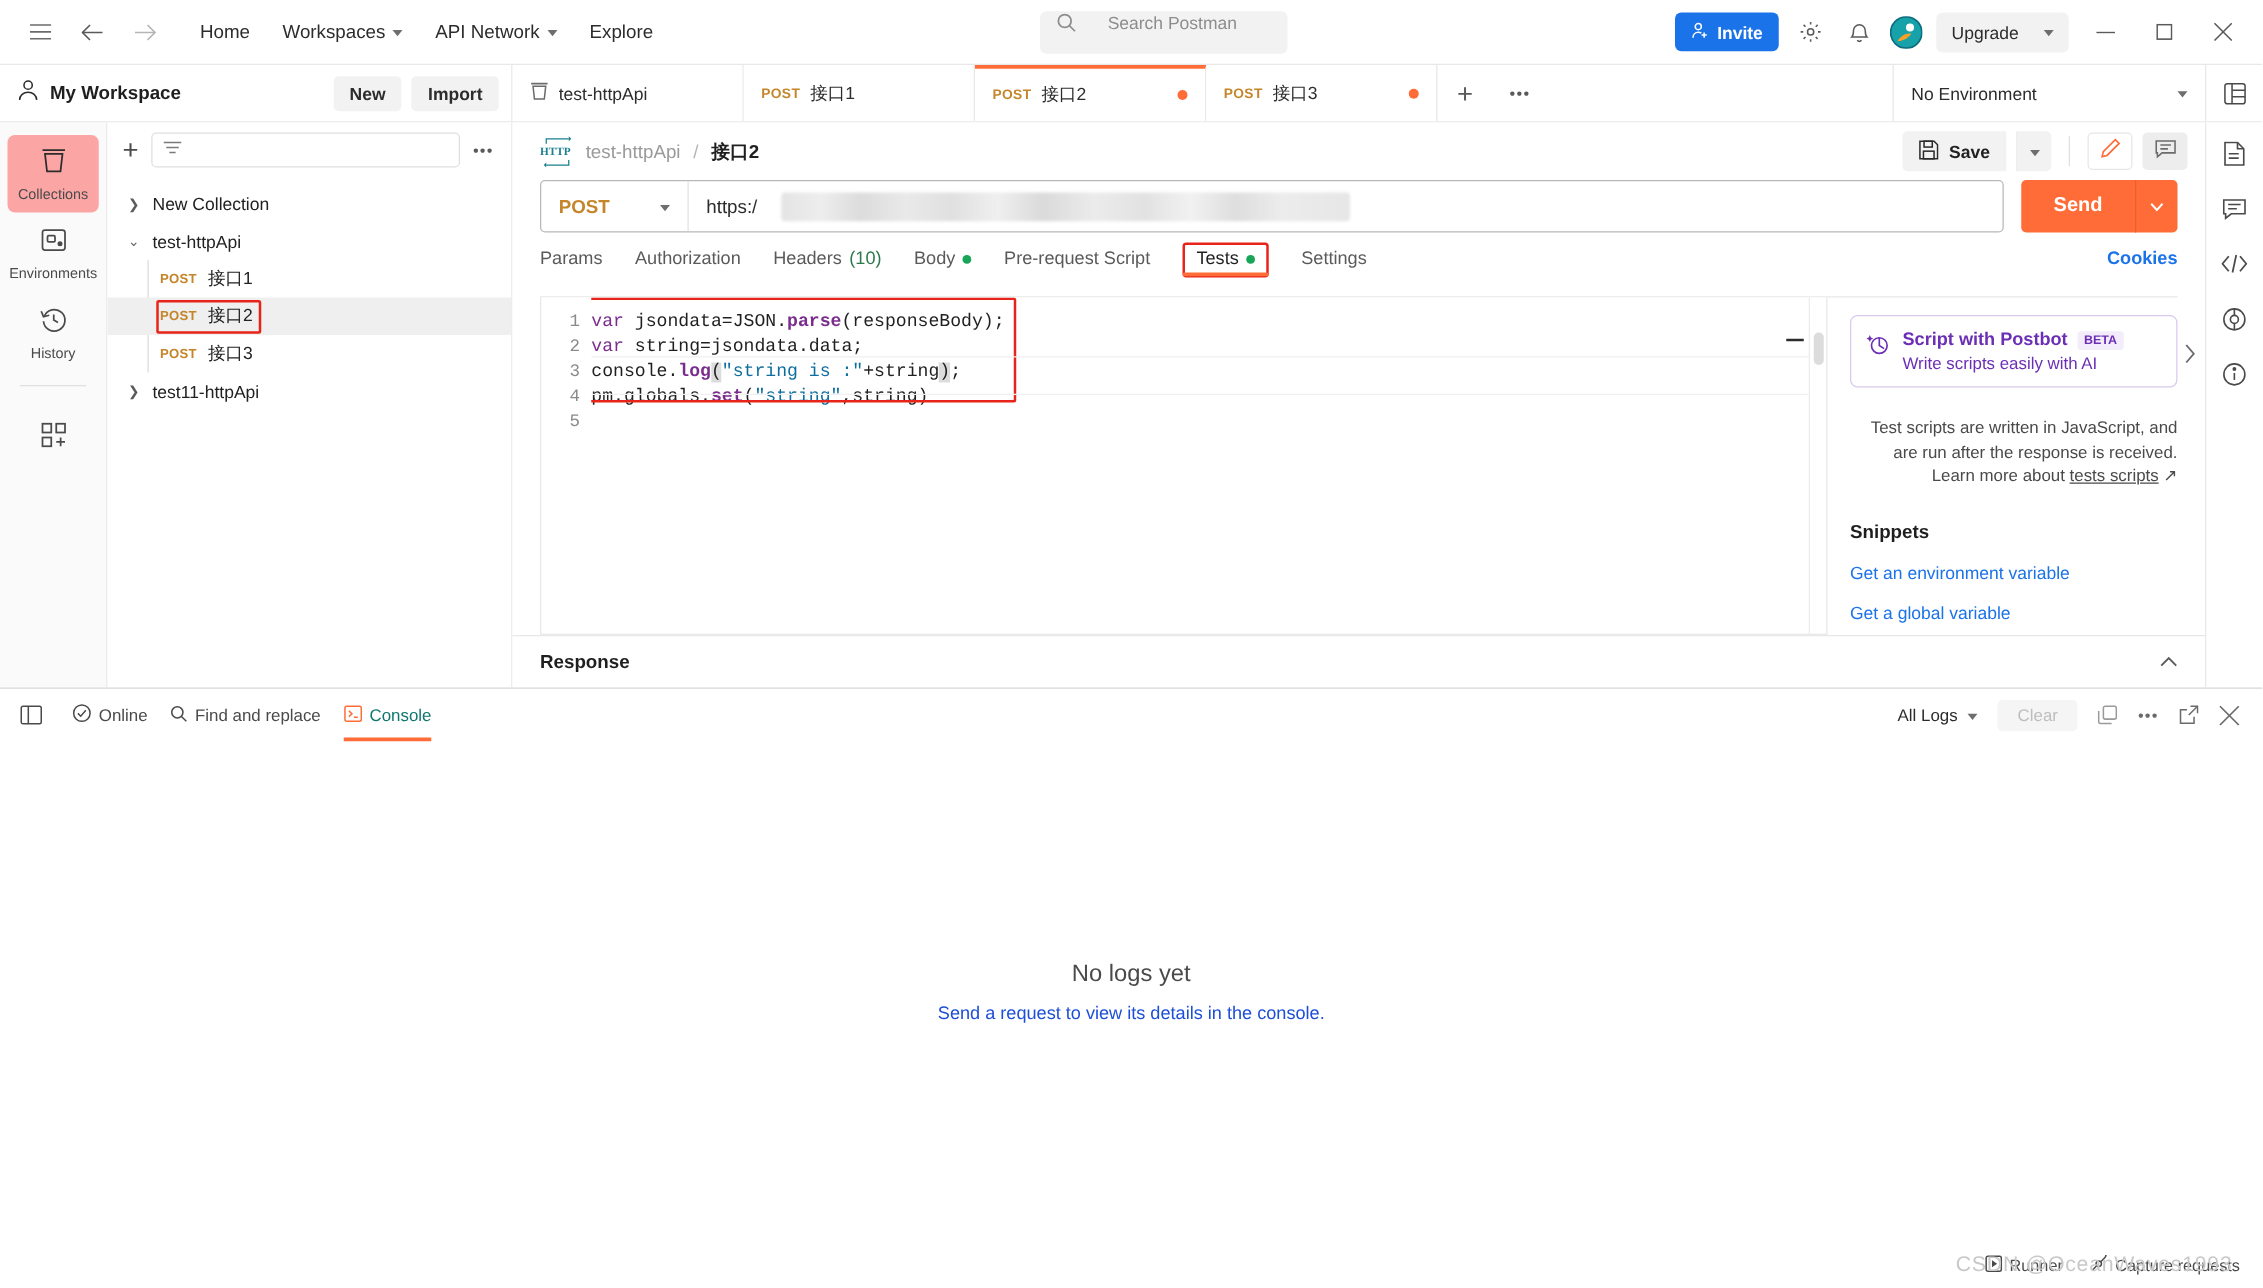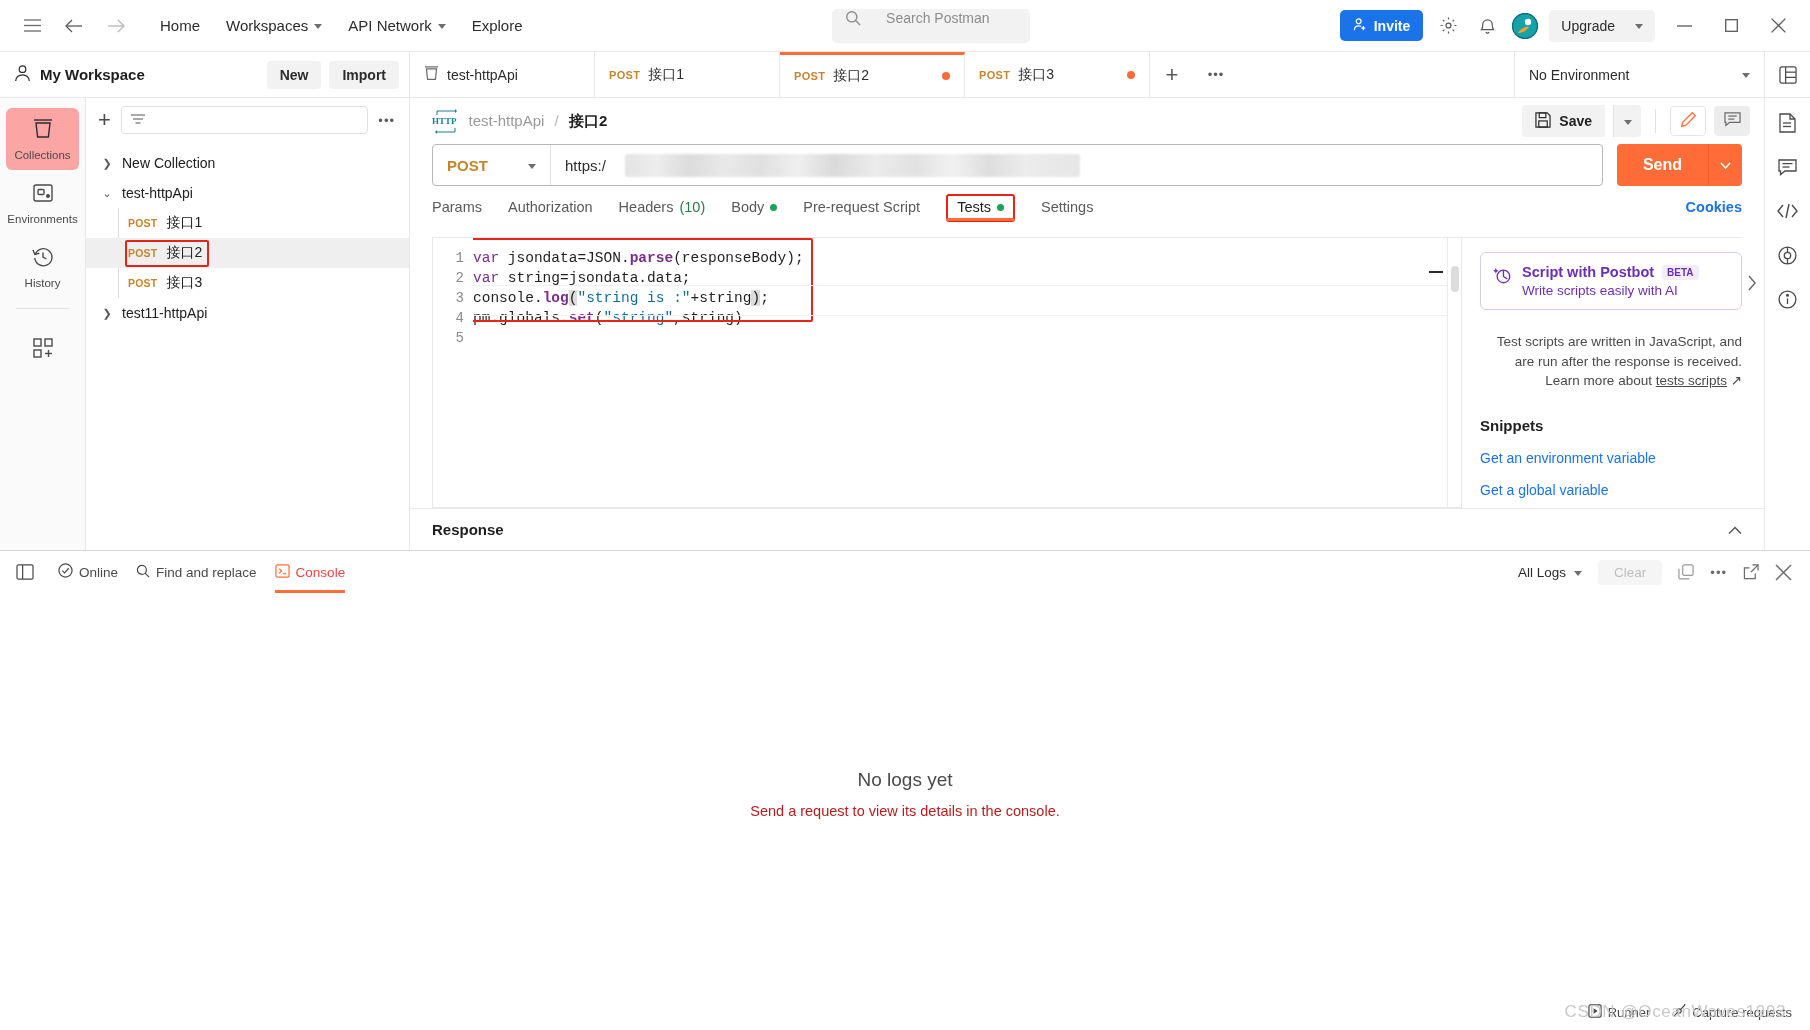--- a/index.html
+++ b/index.html
@@ -157,29 +157,29 @@
   .resp-label { font-size: 15px; font-weight: bold; color: #1f1f1f; }
   .resp-chev { margin-left: auto; color: #5a5a5a; }
 
   .rightrail { width: 46px; flex: 0 0 46px; border-left: 1px solid #e8e8e8; background: #fff; padding-top: 12px; display: flex; flex-direction: column; align-items: center; gap: 18px; }
   .rr-item { width: 30px; height: 26px; display: flex; align-items: center; justify-content: center; color: #4a4a4a; cursor: pointer; }
 
   
   .console { flex: 0 0 480px; border-top: 1px solid #d6d6d6; background: #fff; display: flex; flex-direction: column; }
   .console-bar { height: 42px; display: flex; align-items: center; padding: 0 18px 0 10px; gap: 18px; }
   .cb-item { display: flex; align-items: center; gap: 6px; font-size: 13.5px; color: #4a4a4a; cursor: pointer; }
-  .cb-item.active { color: #ef4444; position: relative; }
+  .cb-item.active { color: #0f766e; position: relative; }
   .cb-item.active::after { content: ""; position: absolute; left: 0; right: 0; bottom: -12px; height: 2.5px; background: #ff6c37; }
   .cb-right { margin-left: auto; display: flex; align-items: center; gap: 16px; }
   .alllogs { display: flex; align-items: center; gap: 8px; font-size: 13.5px; color: #2c2c2c; cursor: pointer; }
   .clearbtn { font-size: 13.5px; color: #bdbdbd; background: #f5f5f5; border-radius: 4px; padding: 5px 16px; cursor: pointer; }
   .ci { color: #6b6b6b; cursor: pointer; display: flex; align-items: center; }
   .console-body { flex: 1; display: flex; flex-direction: column; align-items: center; justify-content: center; gap: 12px; }
   .nologs { font-size: 19px; color: #4a4a4a; }
-  .nologs-sub { font-size: 14.5px; color: #b91c1c; }
+  .nologs-sub { font-size: 14.5px; color: #1d4ed8; }
 
   .statusbar { height: 36px; flex: 0 0 36px; display: flex; align-items: center; padding: 0 18px; }
   .sb-right { margin-left: auto; display: flex; align-items: center; gap: 22px; font-size: 13px; color: #4a4a4a; }
   .sb-item { display: flex; align-items: center; gap: 6px; cursor: pointer; }
   .watermark { position: absolute; right: 24px; bottom: 8px; font-size: 17px; color: #c9c9c9; letter-spacing: .6px; pointer-events: none; }
 </style>
 </head>
 <body>
 
 <div class="app">

